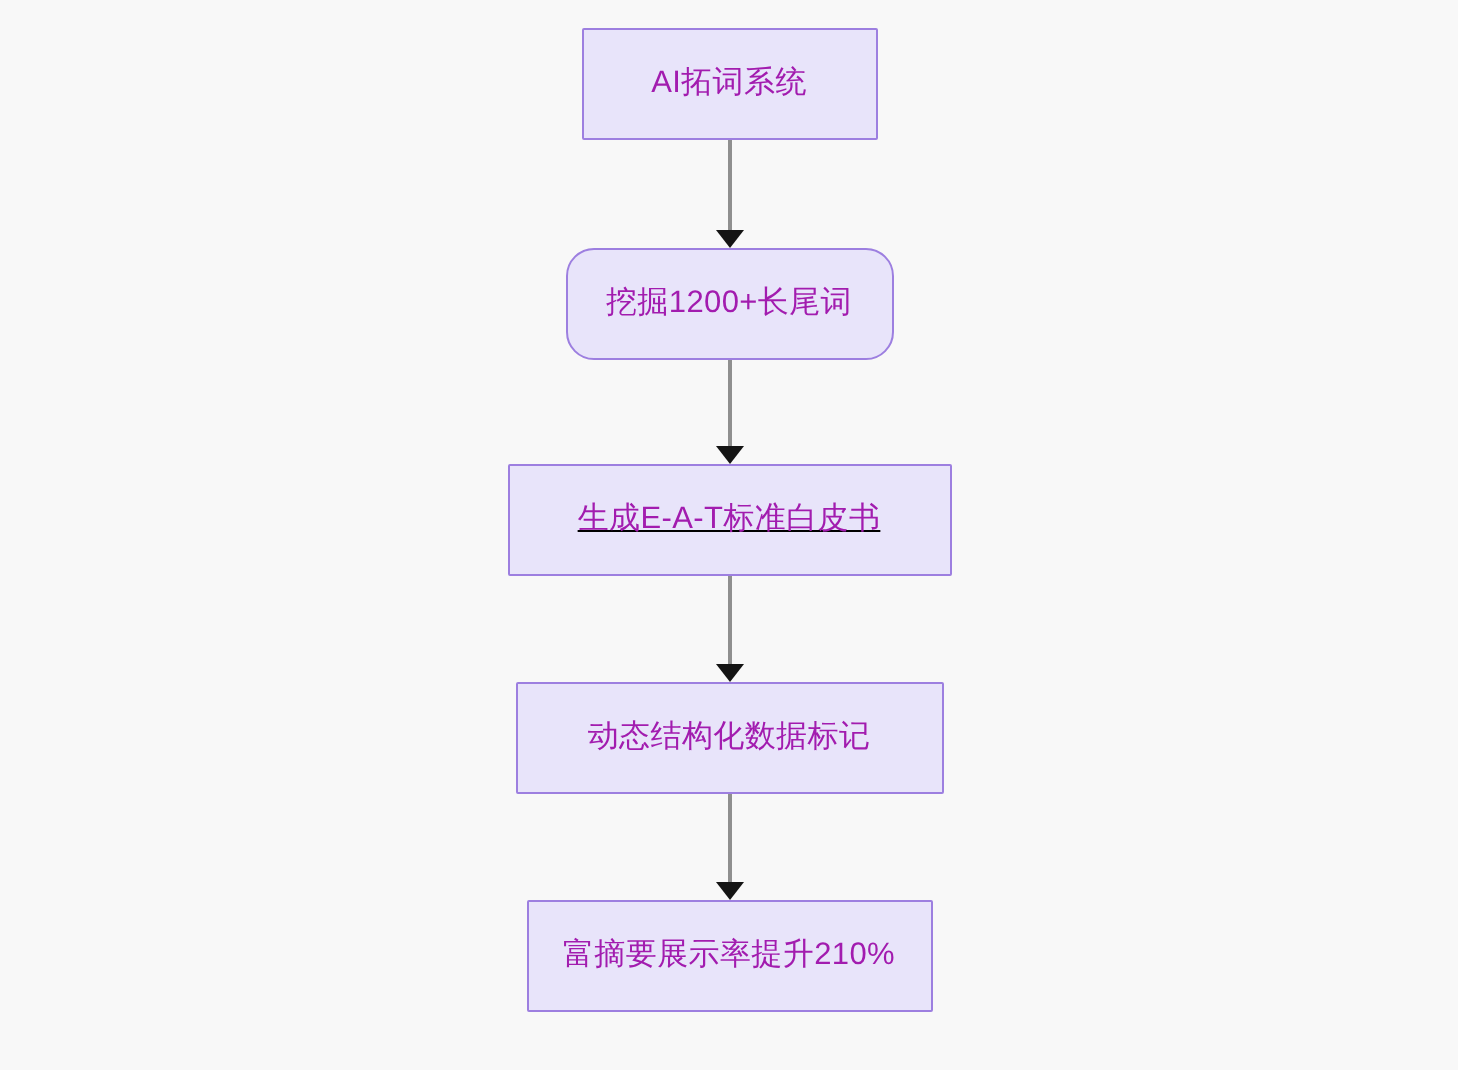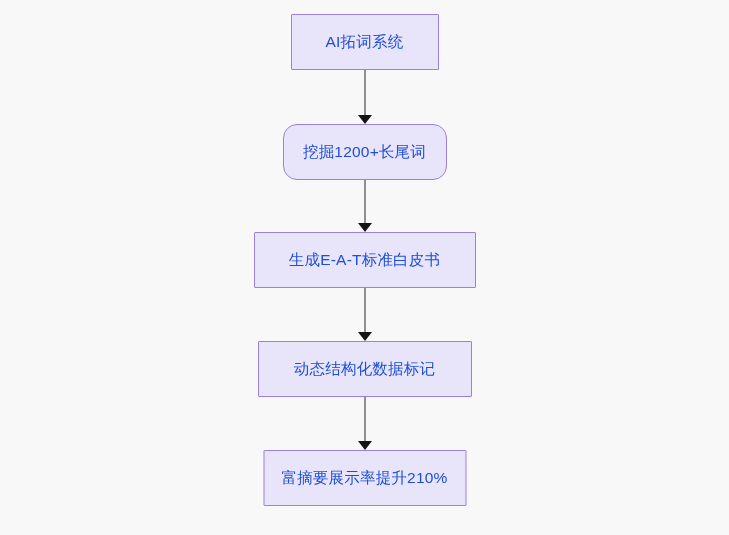--- a/index.html
+++ b/index.html
@@ -30,21 +30,21 @@
     border-radius: 1px;
     display: flex;
     align-items: center;
     justify-content: center;
     left: 50%;
     transform: translateX(-50%);
   }
 
   .node-label {
     font-size: 15.5px;
-    color: #1d4ed8;
+    color: #a21caf;
     line-height: 1;
     letter-spacing: 0.2px;
     white-space: nowrap;
     font-weight: 400;
   }
 
   .edge {
     position: absolute;
     left: 50%;
     transform: translateX(-50%);
@@ -64,21 +64,21 @@
     width: 0;
     height: 0;
     border-left: 7px solid transparent;
     border-right: 7px solid transparent;
     border-top: 9px solid #141414;
   }
 
   
   .node-1 { top: 14px;  width: 148px; }
   .node-2 { top: 124px; width: 164px; border-radius: 14px; }
-  .node-3 { top: 232px; width: 222px; }
+  .node-3 { top: 232px; width: 222px; text-decoration: underline; }
   .node-4 { top: 341px; width: 214px; justify-content: center; }
   .node-5 { top: 450px; width: 203px; }
 
   
   .edge-1 { top: 70px;  height: 54px; }
   .edge-1 .edge-line  { height: 45px; }
   .edge-1 .edge-arrow { top: 45px; }
 
   .edge-2 { top: 180px; height: 52px; }
   .edge-2 .edge-line  { height: 43px; }

